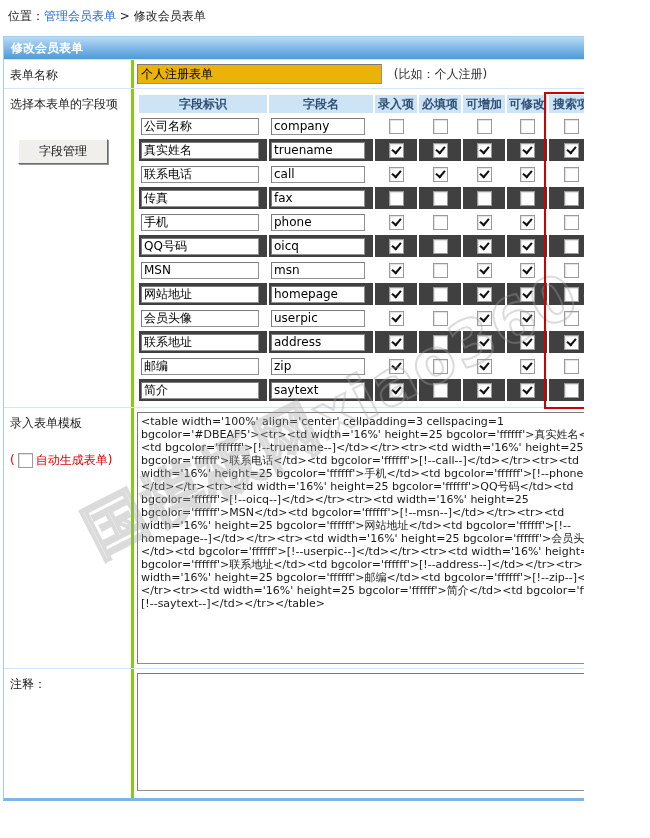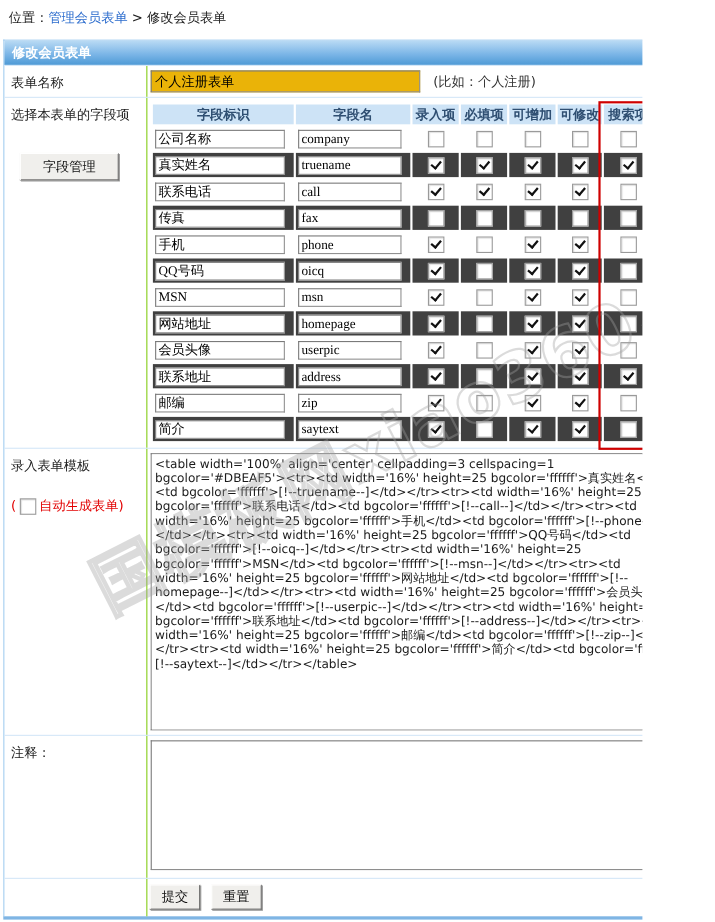--- a/index.html
+++ b/index.html
@@ -6,34 +6,34 @@
   .page{position:relative;width:584px;height:838px;background:#fff;overflow:hidden;
         font-family:"DejaVu Sans","Liberation Sans",sans-serif;font-size:12px;color:#222;}
   .breadcrumb{padding:8px 0 0 8px;height:24px;}
   .breadcrumb a{color:#2a6bcd;text-decoration:none;cursor:pointer;}
   .panel{position:absolute;left:3px;top:36px;width:642px;border:1px solid #a3cdef;
          border-bottom:3px solid #7fb5e4;background:#fff;}
   .panel-header{height:22px;line-height:22px;padding-left:7px;color:#fff;font-weight:bold;
         background:linear-gradient(180deg,#b9daf4 0%,#7cb6e7 55%,#4e9ad6 100%);}
   .form-row{display:flex;border-top:1px solid #d4e7f8;}
   .form-row:first-of-type{border-top:none;}
-  .label-col{width:130px;flex:0 0 130px;border-right:1px solid #84cc16;padding:7px 4px 4px 6px;box-sizing:border-box;}
+  .label-col{width:130px;flex:0 0 130px;border-right:3px solid #84cc16;padding:7px 4px 4px 6px;box-sizing:border-box;}
   .content-col{flex:1;padding:4px 2px 4px 3px;position:relative;box-sizing:border-box;}
 
   .text-input{height:18px;border:1px solid #919191;border-top-color:#7a7a7a;border-left-color:#7a7a7a;
         padding:1px 3px;font-family:inherit;font-size:12px;box-sizing:border-box;background:#eab308;}
   #form-name-input{width:245px;height:20px;}
   .hint{color:#333;margin-left:8px;}
 
   .win-btn{font-family:inherit;font-size:12px;color:#111;background:#f0efec;
         border:1px solid;border-color:#ffffff #6a6a6a #6a6a6a #ffffff;
         box-shadow:1px 1px 0 0 #979797;padding:2px 12px;cursor:pointer;}
   #manage-btn{margin-top:26px;margin-left:8px;padding:3px 20px;font-family:Liberation Mono, monospace;}
 
-  table.fields{border-collapse:separate;border-spacing:2px;width:509px;table-layout:fixed;font-family:Liberation Serif, serif;}
+  table.fields{border-collapse:separate;border-spacing:2px;width:509px;table-layout:fixed;}
   table.fields th{background:#cde3f6;color:#2f4f72;font-weight:bold;font-size:12px;
         height:18px;padding:0;text-align:center;white-space:nowrap;overflow:hidden;}
   table.fields td{height:22px;padding:0 2px;background:#fff;}
   table.fields tr.alt td{background:#404040;}
   td.ck{text-align:center;}
   .cell-input{width:calc(100% - 6px);height:17px;border:1px solid #919191;border-top-color:#7a7a7a;
         border-left-color:#7a7a7a;font-family:inherit;font-size:12px;padding:0 2px;box-sizing:border-box;}
   .cbox{display:inline-block;width:13px;height:13px;background:#fff;border:1px solid #9a9a9a;
         box-shadow:inset 1px 1px 1px rgba(0,0,0,.12);position:relative;vertical-align:middle;cursor:pointer;}
   .cbox.checked::after{content:"";position:absolute;left:2px;top:2px;width:7px;height:4px;
@@ -264,23 +264,16 @@
       </div>
     </div>
 
     <div class="form-row">
       <div class="label-col">注释：</div>
       <div class="content-col">
         <textarea id="note-textarea" style=""></textarea>
       </div>
     </div>
 
-    <div class="form-row action-row">
-      <div class="label-col"></div>
-      <div class="content-col">
-        <button class="win-btn">提交</button>
-        <button class="win-btn">重置</button>
-      </div>
-    </div>
   </div>
 
   <div class="watermark">国模板网xiao360.cn</div>
 </div>
 
 </body></html>

